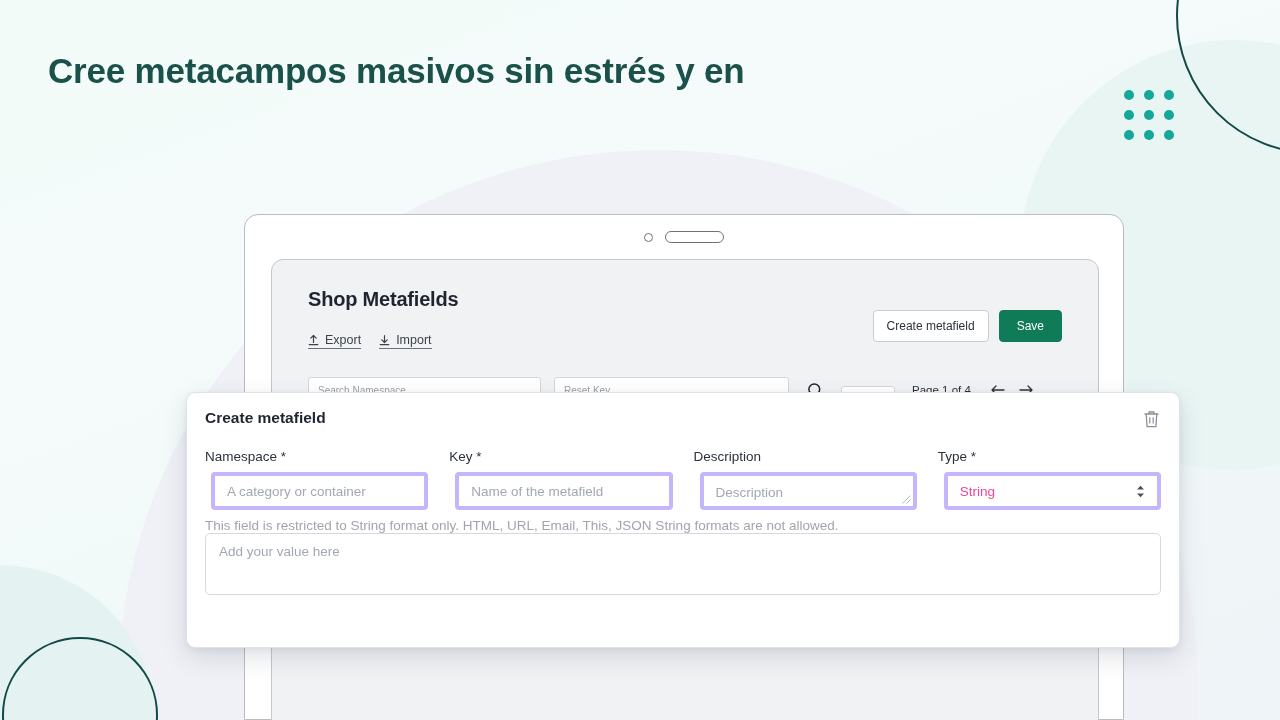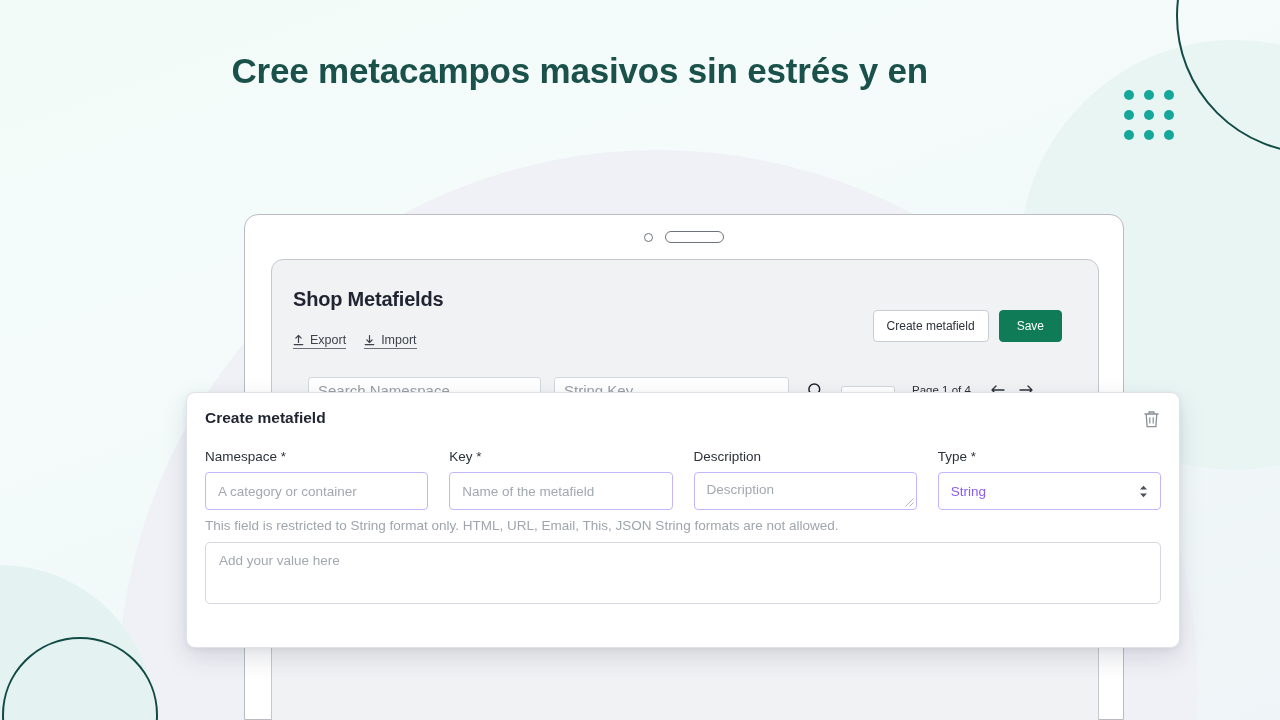--- a/index.html
+++ b/index.html
@@ -65,21 +65,21 @@
   
   #headline {
     position:absolute; left:48px; top:44px; z-index:3;
     width:880px;
     color:#1a514a;
     font-size:35px;
     font-weight:700;
     line-height:54px;
     letter-spacing:-0.2px;
   }
-  #headline div { white-space:nowrap;text-align:right; }
+  #headline div { white-space:nowrap; }
 
   
   #laptop {
     position:absolute; left:244px; top:214px; z-index:2;
     width:880px; height:506px;
     background:#ffffff;
     border:1.5px solid #b9bcc2;
     border-radius:14px 14px 0 0;
   }
   .laptop-bar {
@@ -92,21 +92,21 @@
   #screen {
     position:absolute; left:26px; top:44px;
     width:828px; height:462px;
     background:#f1f2f4;
     border:1px solid #c4c7cd;
     border-radius:12px 12px 0 0;
     overflow:hidden;
   }
 
   
-  .app-head { padding:28px 36px 0 21px; display:flex; justify-content:space-between; }
+  .app-head { padding:28px 36px 0 36px; display:flex; justify-content:space-between; }
   .app-title { font-size:20px; font-weight:700; color:#1f2430; letter-spacing:-0.2px; }
   .io-row { display:flex; gap:18px; margin-top:22px; }
   .io-link {
     display:flex; align-items:center; gap:6px;
     font-size:12.5px; color:#3d424d;
     border-bottom:1px solid #6b7078;
     padding-bottom:1px;
   }
   .io-link svg { display:block; }
   .head-actions { display:flex; gap:10px; align-items:flex-start; padding-top:22px; }
@@ -122,21 +122,21 @@
   }
 
   
   .search-row {
     margin:21px 36px 0 36px;
     display:flex; align-items:center; gap:13px;
   }
   .s-input {
     height:26px; background:#fff;
     border:1px solid #d3d6db; border-radius:3px;
-    font-size:15px; color:#9ba0a8;
+    font-size:10px; color:#9ba0a8;
     padding:0 9px; display:flex; align-items:center;
   }
   .s-ns { width:233px; }
   .s-key { width:235px; }
   .s-ico { width:26px; height:26px; display:flex; align-items:center; justify-content:center; }
   .s-reset {
     background:#fff; border:1px solid #d3d6db; border-radius:3px;
     font-size:11.5px; color:#3b4049; padding:5px 11px;
     font-family:"Liberation Sans", sans-serif;
     margin-top:16px;
@@ -145,25 +145,25 @@
   .s-arrows { display:flex; gap:12px; margin-left:6px; color:#2c313b; }
 
   
   .mf-card { background:#fff; border:1px solid #dcdfe4; border-radius:7px; }
   .mf-head { display:flex; justify-content:space-between; align-items:flex-start; }
   .mf-title { font-size:14.5px; font-weight:700; color:#1f2430; }
   .mf-grid { display:flex; gap:21px; }
   .mf-col { display:flex; flex-direction:column; }
   .fld-label { font-size:12.5px; color:#2c313b; margin-bottom:7px; }
   .fld-box {
-    background:#fff; border:1px solid #c4b5fd; border-radius:4px;
+    background:#fff; border:4px solid #c4b5fd; border-radius:4px;
     font-size:12.5px; color:#a3a8b0;
-    padding:9px 11px; display:flex; align-items:center;
-  }
-  .fld-select { justify-content:space-between; color:#8b5cf6; }
+    padding:9px 11px; display:flex; align-items:center;margin-left:6px;
+  }
+  .fld-select { justify-content:space-between; color:#ec4899; }
   .stepper { display:flex; flex-direction:column; gap:2px; color:#4b505a; }
   .resize-grip { position:absolute; right:2px; bottom:2px; }
   .trash { cursor:pointer; }
 
   
   #front-card {
     position:absolute; left:186px; top:392px; z-index:6;
     width:994px; height:256px;
     background:#fff;
     border:1px solid #dfe2e7;
@@ -173,21 +173,21 @@
   }
   #front-card .mf-title { font-size:15.5px; }
   .fc-grid { margin-top:20px; display:flex; gap:21px; }
   .fc-col-w { width:225px; }
   .fc-label { font-size:13.5px; color:#2c313b; margin-bottom:8px; }
   .fc-box { height:38px; font-size:13.5px; padding:0 12px; }
   .fc-ta { position:relative; height:38px; align-items:flex-start; padding-top:9px; }
   .fc-string-label { margin-top:20px; font-size:13.5px; color:#2c313b; }
   .fc-hint { margin-top:8px; font-size:13.5px; color:#a0a5ad; }
   .fc-value {
-    margin-top:9px; height:62px;
+    height:62px;
     border:1px solid #d5d8de; border-radius:5px;
     font-size:13.5px; color:#a3a8b0;
     padding:10px 13px;
   }
 
   
   #back-card {
     margin:24px 36px 0 36px;
     padding:13px 15px 0 15px;
     position:relative;
@@ -251,21 +251,21 @@
         </div>
       </div>
       <div class="head-actions">
         <button class="btn-outline">Create metafield</button>
         <button class="btn-save">Save</button>
       </div>
     </div>
 
     <div class="search-row">
       <div class="s-input s-ns">Search Namespace</div>
-      <div class="s-input s-key">String Key</div>
+      <div class="s-input s-key">Reset Key</div>
       <div class="s-ico">
         <svg width="17" height="17" viewBox="0 0 17 17">
           <circle cx="7.3" cy="7.3" r="5.4" stroke="#1f2430" stroke-width="1.5" fill="none"></circle>
           <path d="M11.3 11.3 L15.3 15.3" stroke="#1f2430" stroke-width="1.5" stroke-linecap="round"></path>
         </svg>
       </div>
       <button class="s-reset">Reset</button>
       <div class="s-page">Page 1 of 4</div>
       <div class="s-arrows">
         <svg width="16" height="12" viewBox="0 0 16 12">

